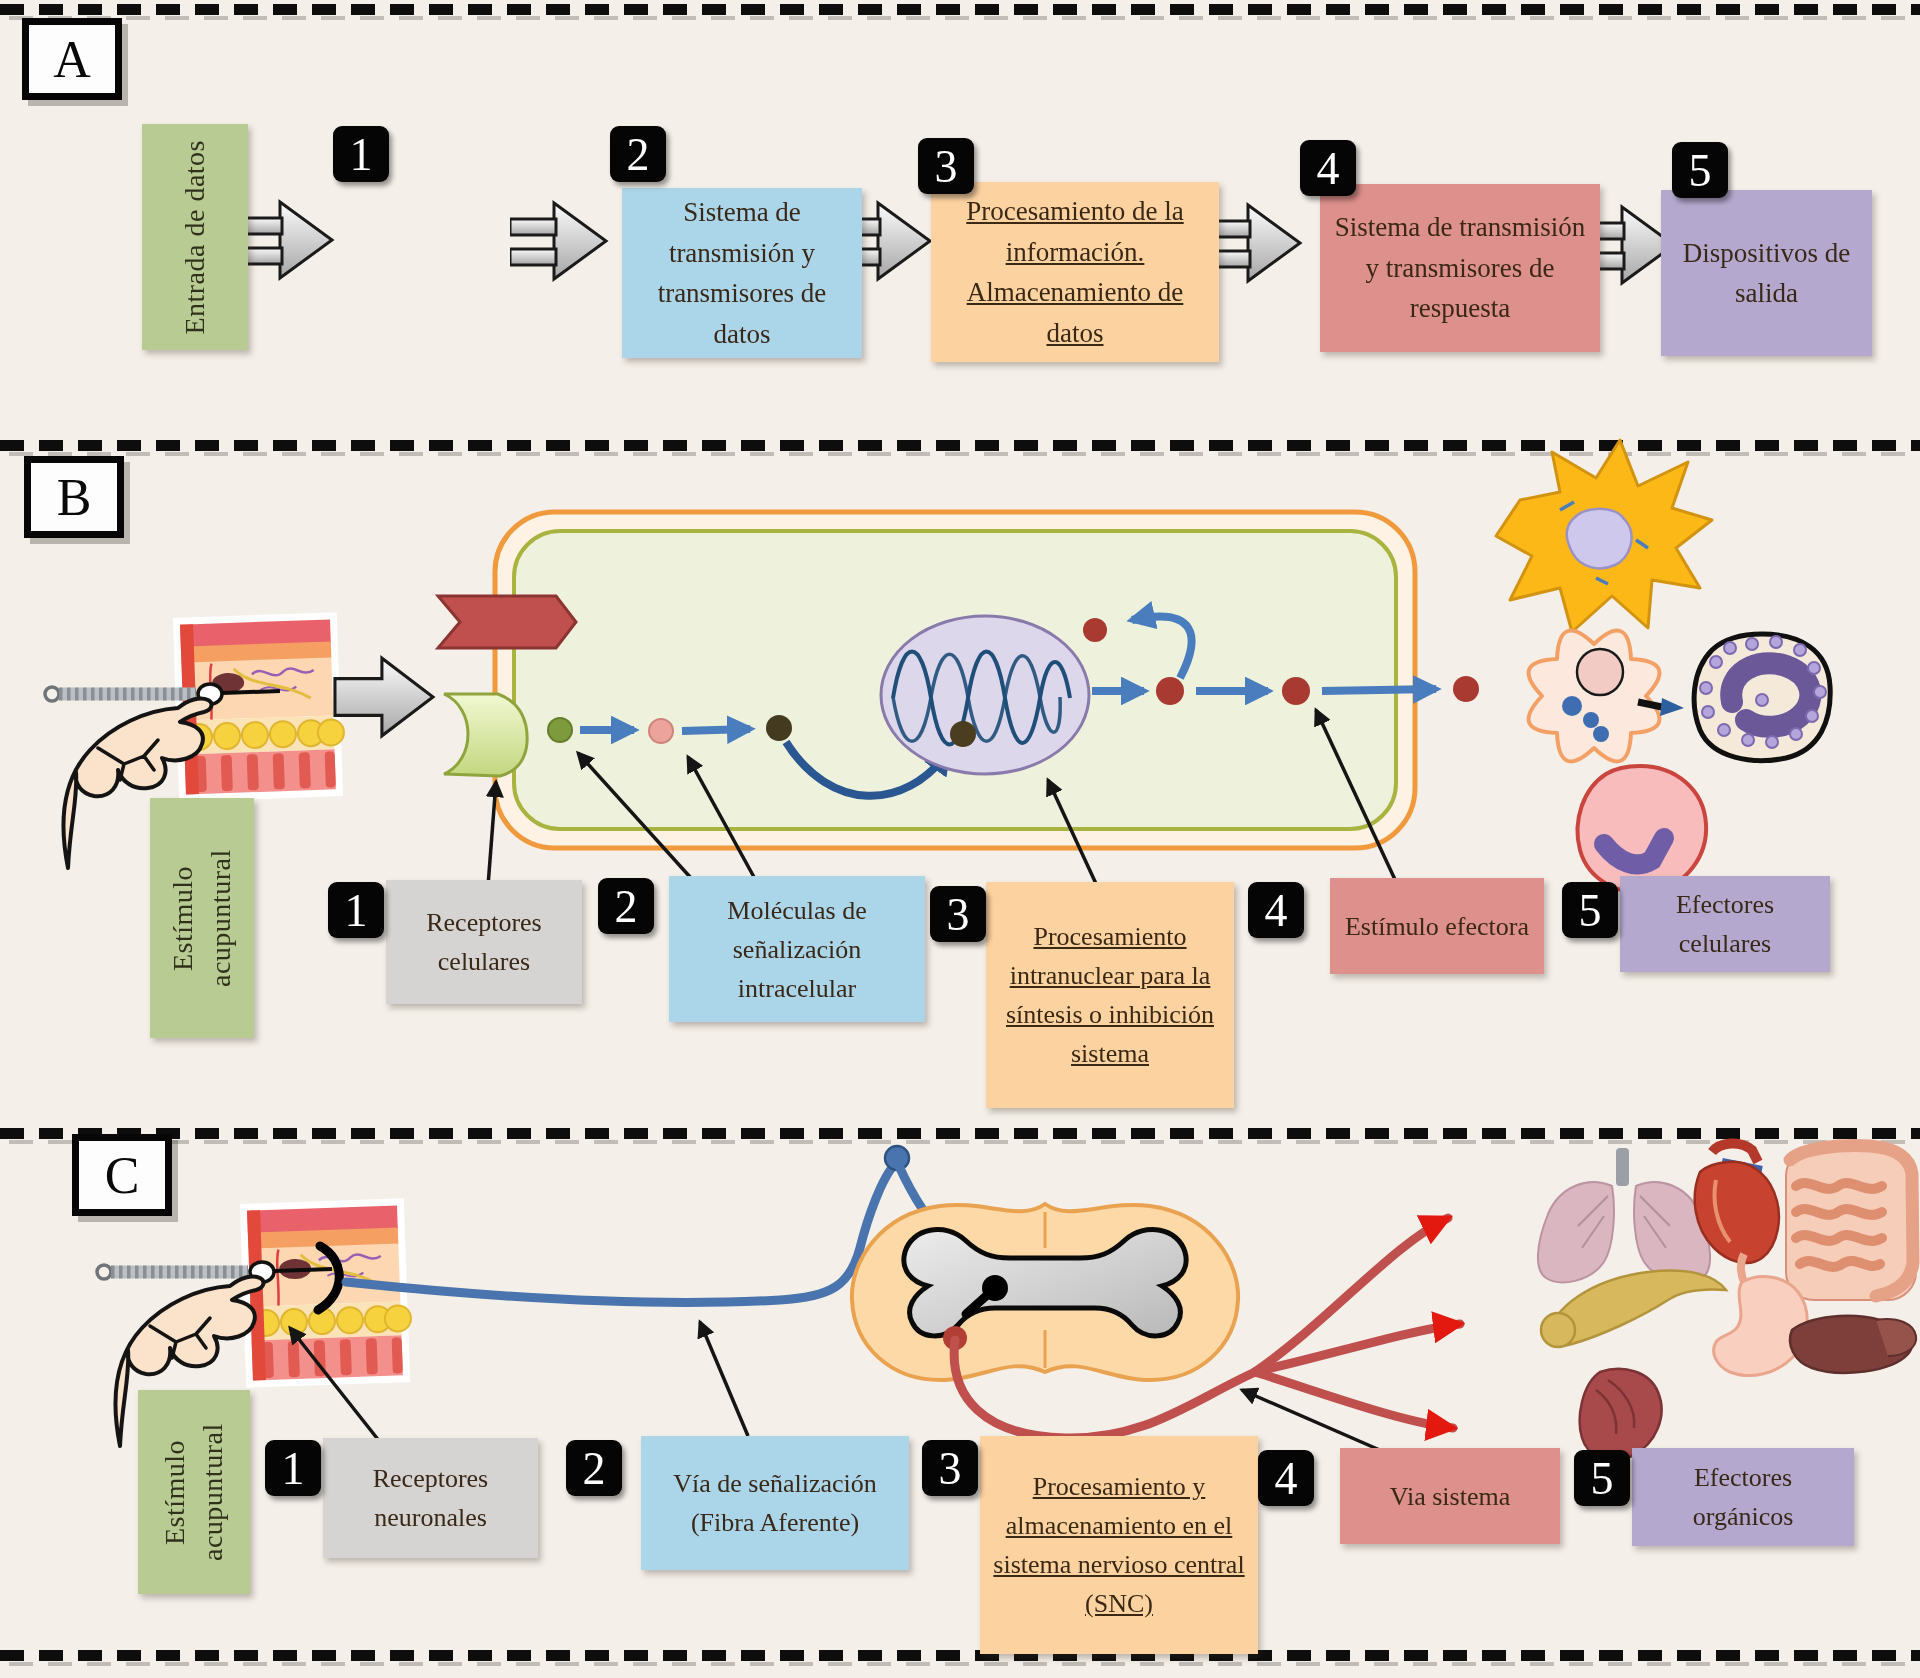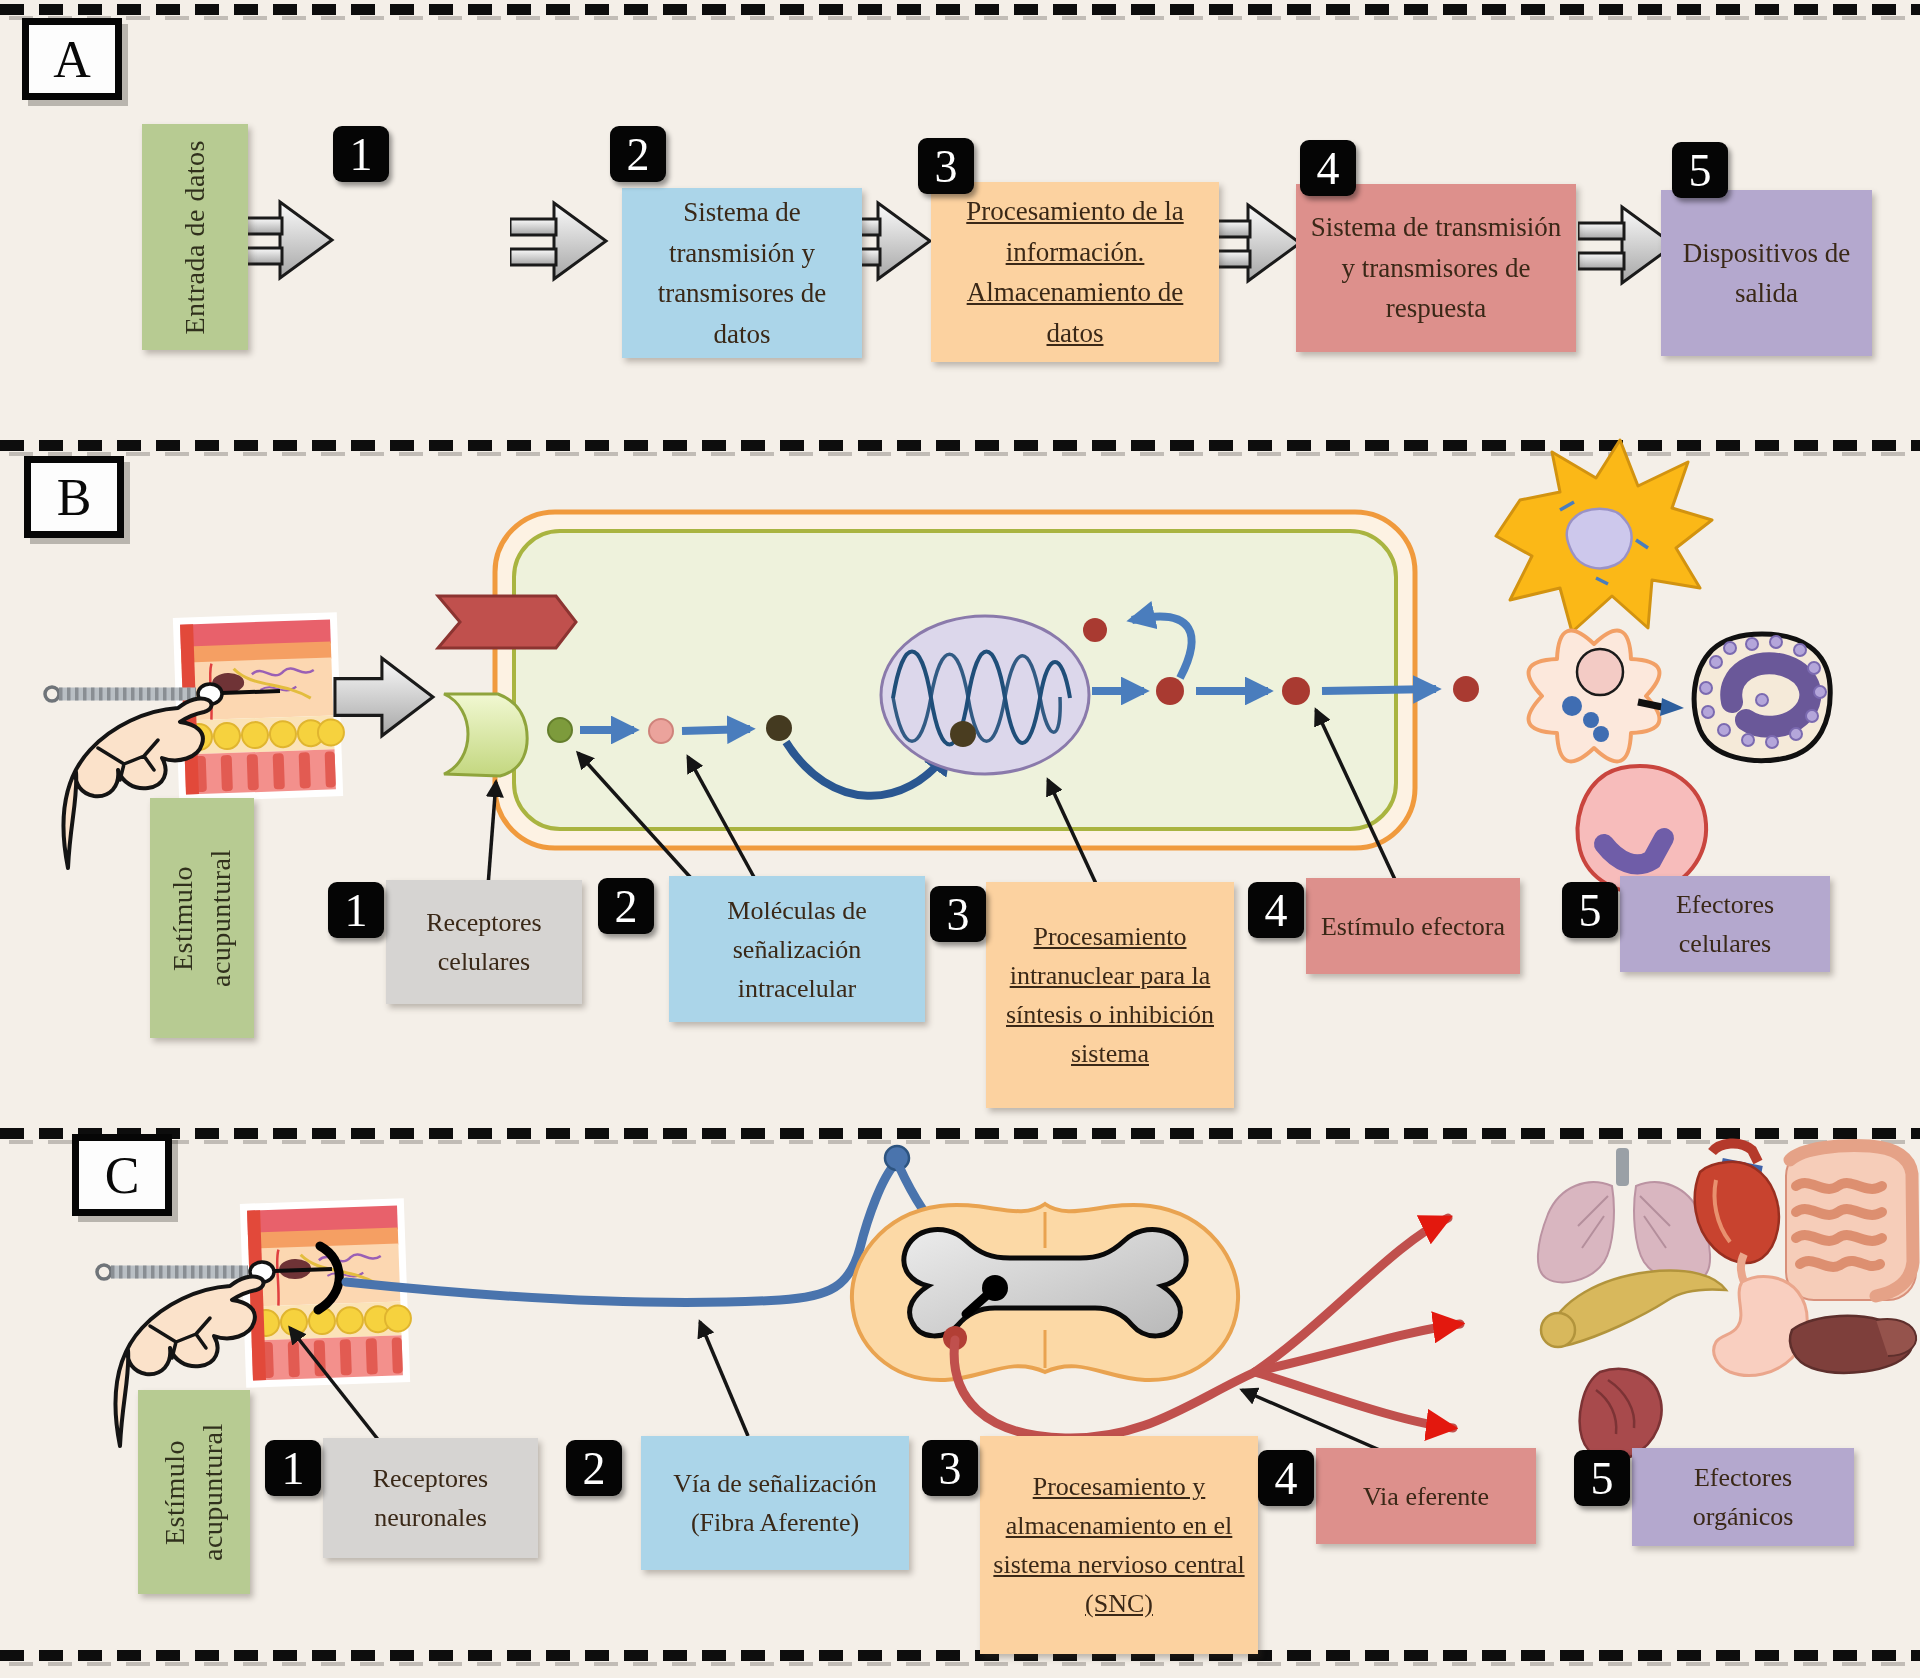--- a/index.html
+++ b/index.html
@@ -25,21 +25,21 @@
     font-size:52px;color:#090909;z-index:6;
   }
   .box{
     position:absolute;display:flex;align-items:center;justify-content:center;
     text-align:center;font-size:27px;line-height:1.5;padding:6px 12px;
     box-sizing:border-box;box-shadow:3px 4px 6px rgba(60,50,40,.30);z-index:4;
   }
   .c-gray{background:#d6d4d2;}
   .c-blue{background:#abd5e9;margin-left:17px;}
   .c-orange{background:#fcd2a0;text-decoration:underline;}
-  .c-red{background:#dd908c;}
+  .c-red{background:#dd908c;margin-left:24px;}
   .c-purple{background:#b4a8ce;}
   .c-green{background:#b7cb92;color:#30301c;}
   .vert span{
     writing-mode:vertical-rl;transform:rotate(180deg);
     text-align:center;line-height:1.35;font-size:28px;letter-spacing:.5px;
   }
   .badge{
     position:absolute;width:56px;height:56px;background:#050505;color:#fff;
     display:flex;align-items:center;justify-content:center;border-radius:9px;
     font-size:46px;box-shadow:3px 4px 5px rgba(0,0,0,.40);z-index:5;
@@ -332,17 +332,17 @@
   <div class="box c-green vert" style="left:138px;top:1390px;width:112px;height:204px">
     <span>Estímulo acupuntural</span>
   </div>
   <div class="badge" style="left:265px;top:1440px">1</div>
   <div class="box c-gray" style="left:323px;top:1438px;width:215px;height:120px;font-size:26px">Receptores neuronales</div>
   <div class="badge" style="left:566px;top:1440px">2</div>
   <div class="box c-blue" style="left:624px;top:1436px;width:268px;height:134px;font-size:26px">Vía de señalización (Fibra Aferente)</div>
   <div class="badge" style="left:922px;top:1440px">3</div>
   <div class="box c-orange" style="left:980px;top:1436px;width:278px;height:218px;font-size:26px">Procesamiento y almacenamiento en el sistema nervioso central (SNC)</div>
   <div class="badge" style="left:1258px;top:1450px">4</div>
-  <div class="box c-red" style="left:1316px;top:1448px;width:220px;height:96px;font-size:26px">Via eferente</div>
+  <div class="box c-red" style="left:1316px;top:1448px;width:220px;height:96px;font-size:26px">Via sistema</div>
   <div class="badge" style="left:1574px;top:1450px">5</div>
   <div class="box c-purple" style="left:1632px;top:1448px;width:222px;height:98px;font-size:26px">Efectores orgánicos</div>
 
 </div>
 
 </body></html>

